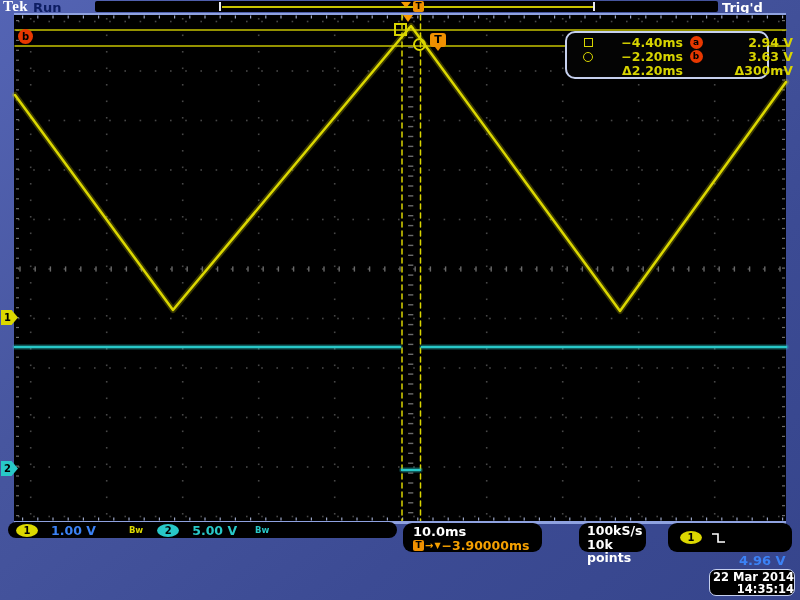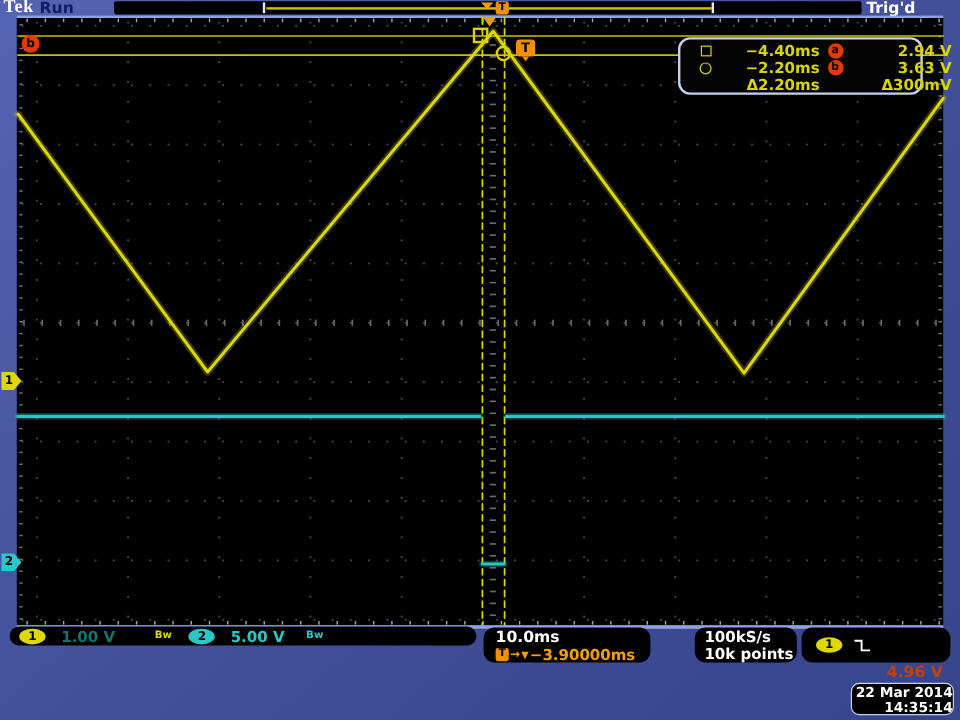--- a/index.html
+++ b/index.html
@@ -55,25 +55,25 @@
             font:bold 10px/13px "DejaVu Sans",sans-serif;flex:0 0 auto;}
   .ch-scale{font:bold 12.5px "DejaVu Sans",sans-serif;}
   .bw{font:bold 8.5px "DejaVu Sans",sans-serif;}
   .tb-box{left:403px;top:523px;width:139px;height:29px;padding:1px 0 0 10px;}
   .tb-scale{font:bold 13px "DejaVu Sans",sans-serif;color:#fff;}
   .tb-trig{display:flex;align-items:center;height:13px;color:#f5a000;font:bold 12.5px "DejaVu Sans",sans-serif;}
   .tglyph{width:11px;height:11px;background:#f09000;border-radius:2px;color:#000;
           font:bold 9px/11px "DejaVu Sans",sans-serif;text-align:center;margin-right:1px;}
   .tb-arrow{font-size:10px;}
   .tb-tri{font-size:8px;margin:0 1px;}
-  .rec-box{left:579px;top:523px;width:85px;height:29px;padding:1px 0 0 8px;
+  .rec-box{left:579px;top:523px;width:67px;height:29px;padding:1px 0 0 8px;
            font:bold 12.5px/13.5px "DejaVu Sans",sans-serif;}
   .trig-box{left:668px;top:523px;width:124px;height:29px;display:flex;align-items:center;
             padding-left:12px;gap:9px;}
-  .trig-level{font:bold 13px "DejaVu Sans",sans-serif;color:#c2410c;margin-left:4px;margin-top:46px;}
+  .trig-level{font:bold 13px "DejaVu Sans",sans-serif;color:#3b82f6;margin-left:4px;margin-top:46px;}
   .date-box{left:709px;top:569px;width:86px;height:27px;background:#000;border:1.5px solid #c6d0ee;
             border-radius:7px;color:#fff;font:bold 11.5px/12px "DejaVu Sans",sans-serif;
             text-align:right;padding-top:1px;z-index:3;}
 </style>
 </head>
 <body>
 
 <div class="scope">
 
   <span class="abs tek">Tek</span>
@@ -1277,21 +1277,21 @@
       <div class="cp-time">Δ2.20ms</div>
       <div></div>
       <div class="cp-val">Δ300mV</div>
     </div>
   </div>
 
   <div class="abs hline" style="top:521px;height:3px"></div>
 
   <div class="abs bbox ch-box">
     <div class="ch-badge" style="background:#dcd800;margin-left:8px">1</div>
-    <span class="ch-scale" style="color:#0f766e;margin-left:13px">1.00 V</span>
+    <span class="ch-scale" style="color:#3b82f6;margin-left:13px">1.00 V</span>
     <span class="bw" style="color:#dcd800;margin-left:33px">Bw</span>
     <div class="ch-badge" style="background:#28c8c8;margin-left:14px">2</div>
     <span class="ch-scale" style="color:#28c8c8;margin-left:13px">5.00 V</span>
     <span class="bw" style="color:#28c8c8;margin-left:18px">Bw</span>
   </div>
 
   <div class="abs bbox tb-box">
     <div class="tb-scale">10.0ms</div>
     <div class="tb-trig">
       <span class="tglyph">T</span>

